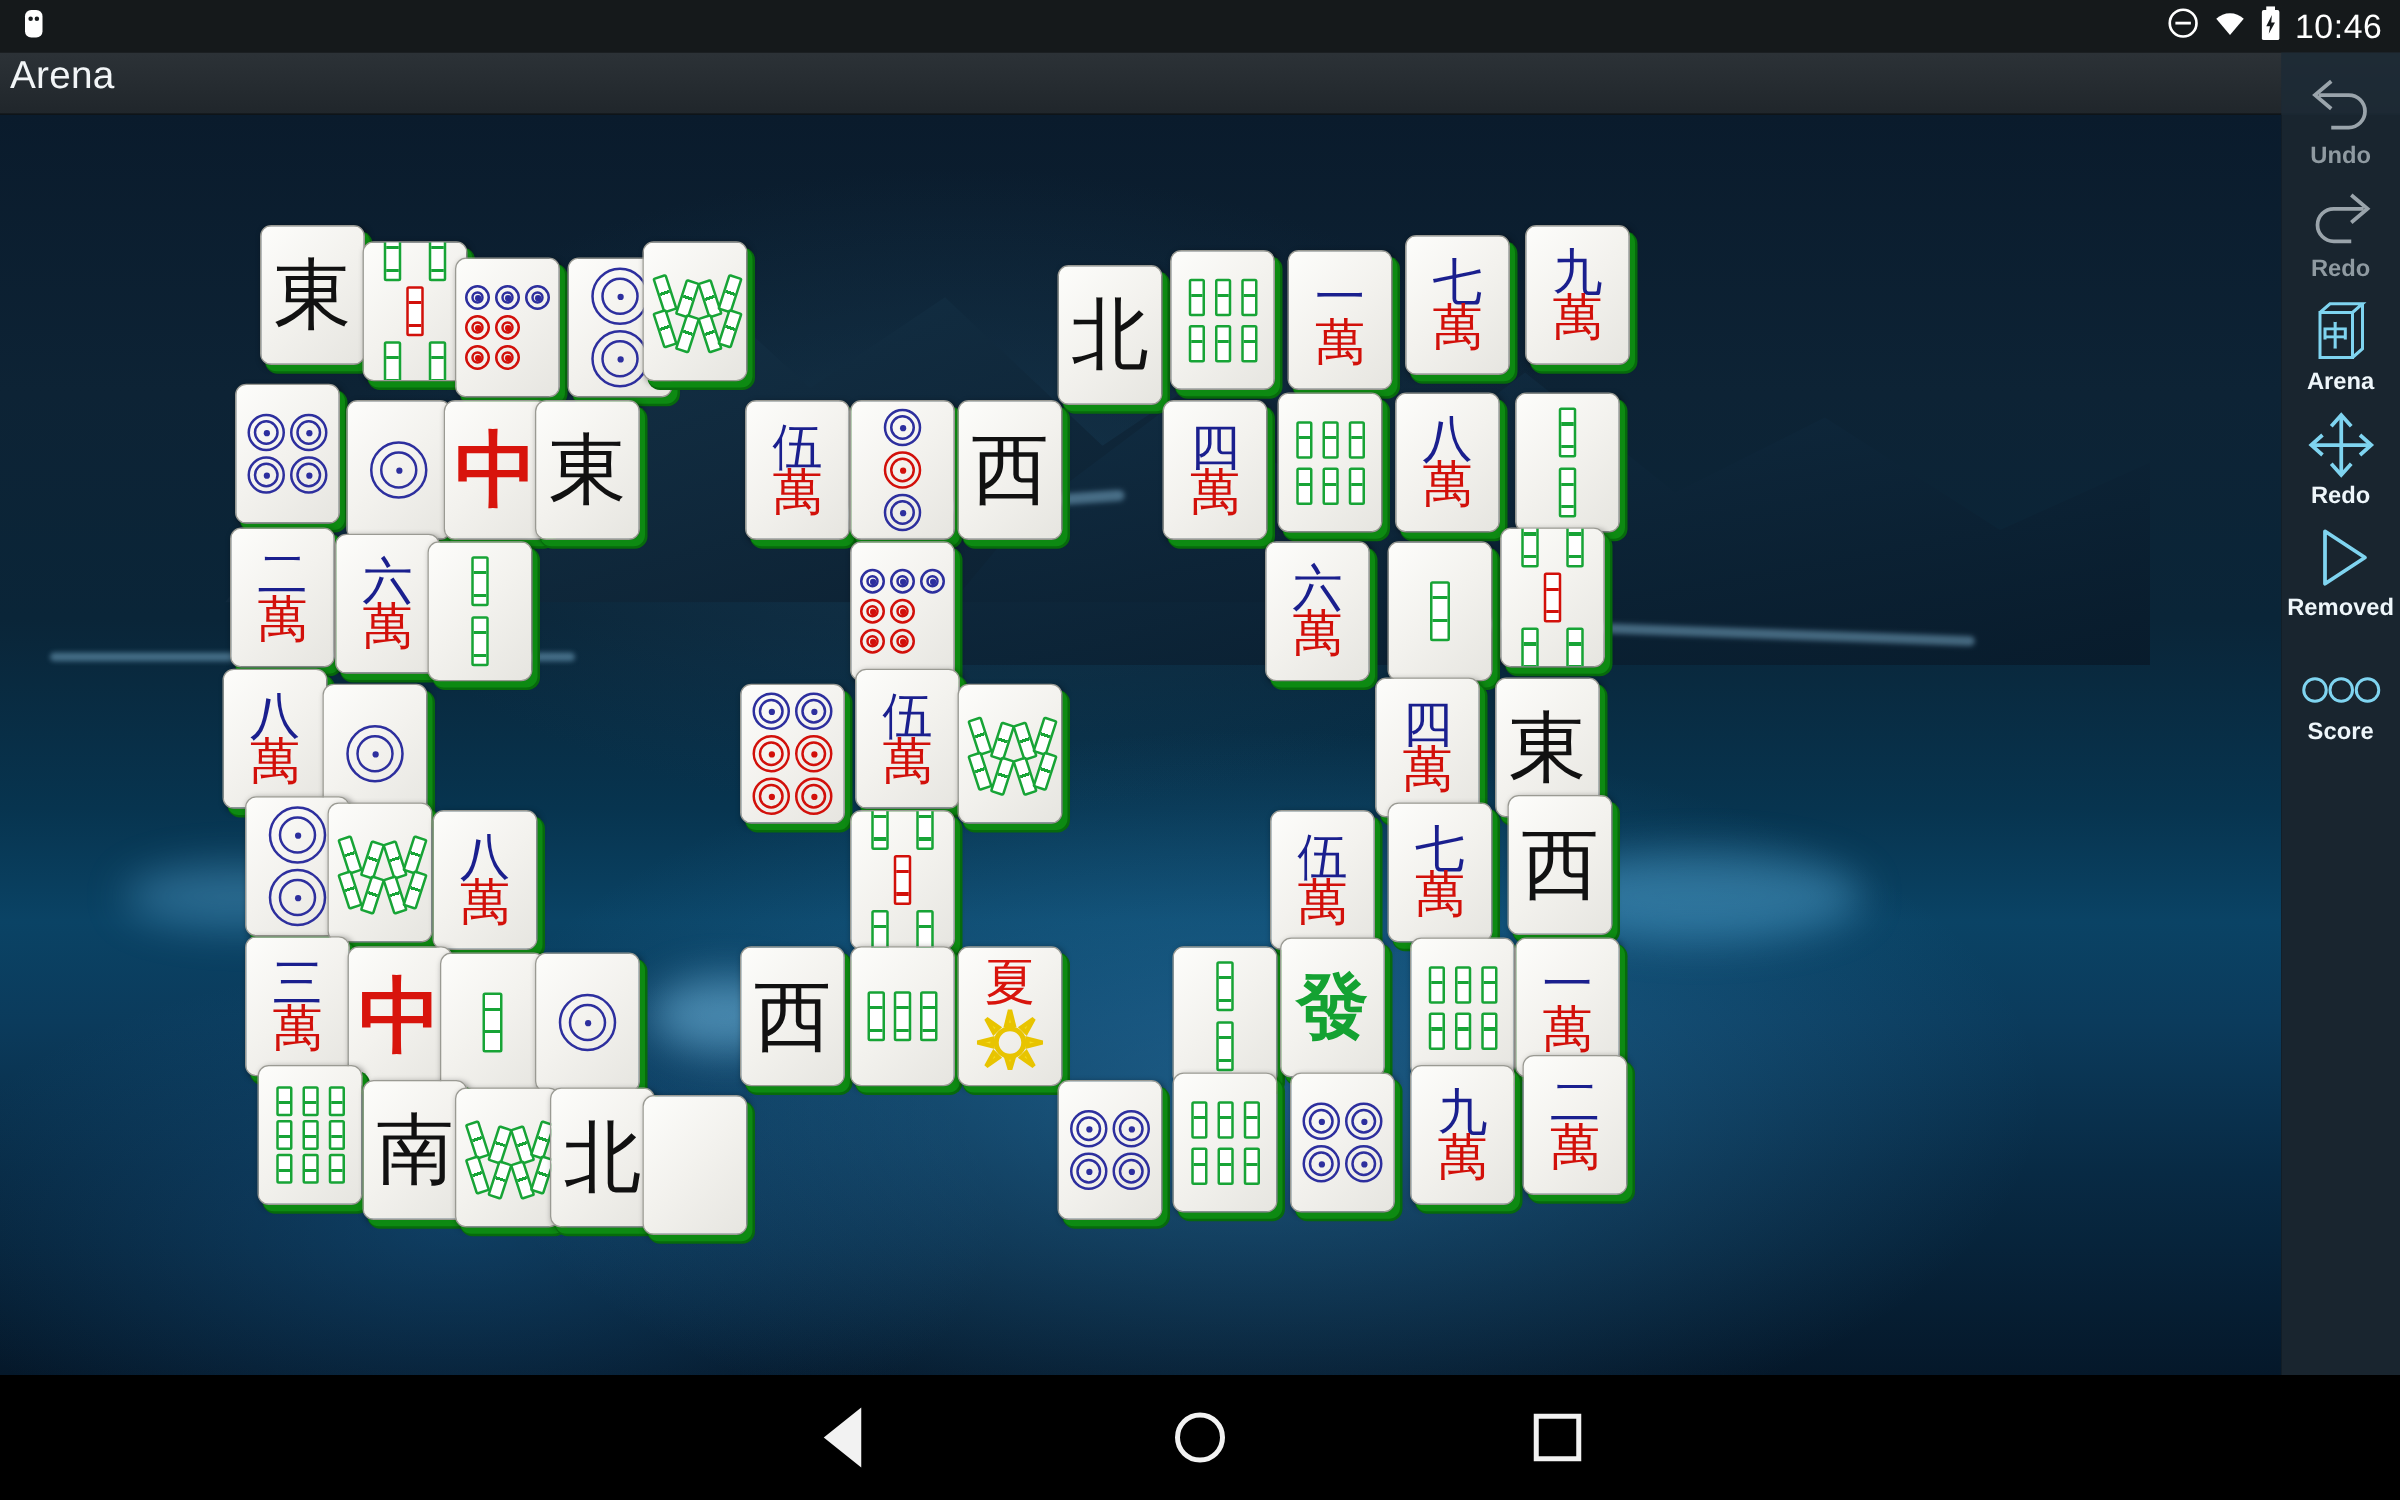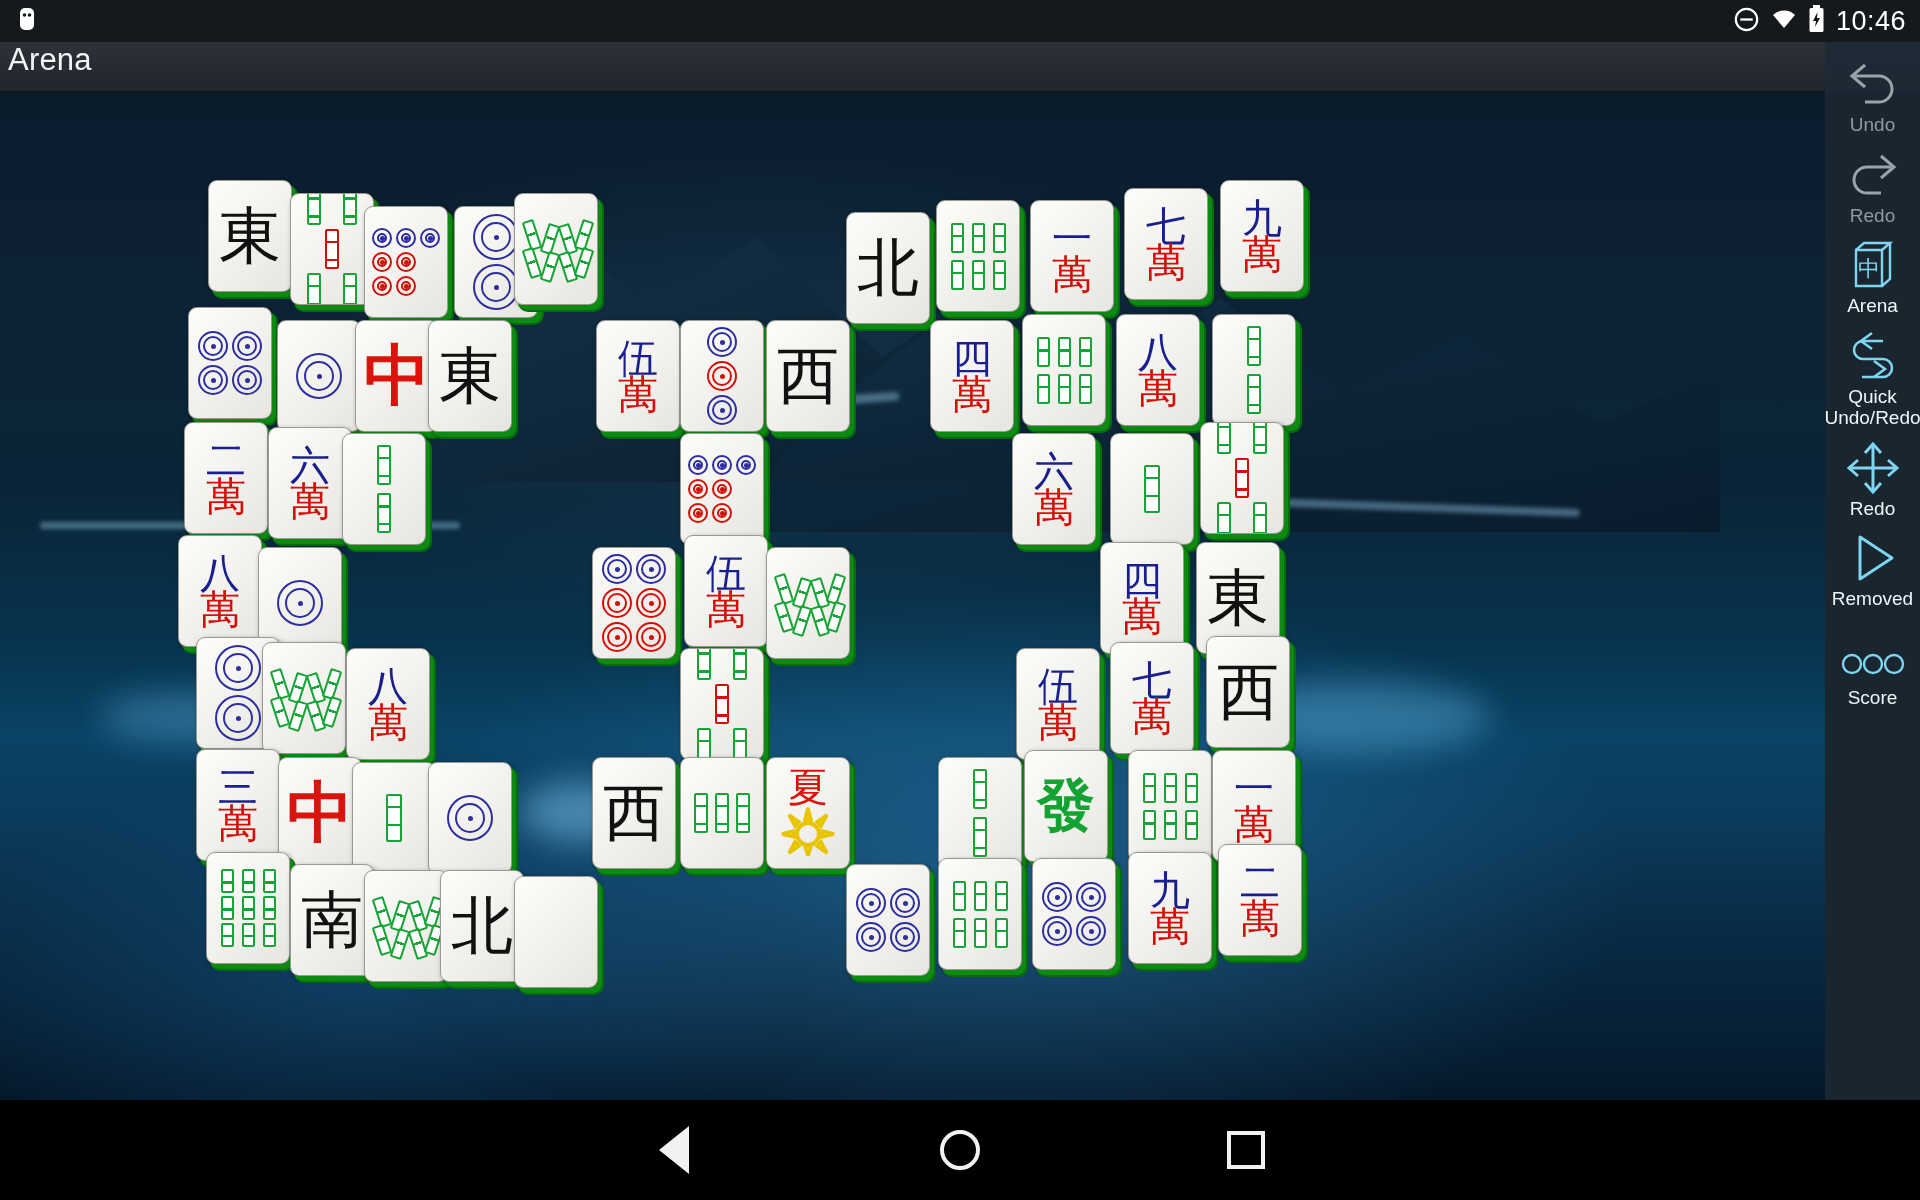--- a/index.html
+++ b/index.html
@@ -94,21 +94,21 @@
   .bam4 { position: relative; width: 64px; height: 62px; }
   .bam4 i { position:absolute; display:block; width: 12px; height: 34px; border:2.5px solid #17a436; border-radius:2px;
             background: repeating-linear-gradient(#fff 0 11px, #17a436 11px 13.5px, #fff 13.5px 20px); }
   .bam4 i.s { transform-origin: center; }
 
   
   .sidebar {
     position: absolute; top: 42px; right: 0; width: 95px; height: 1058px;
     background: rgba(28,42,53,.88);
     display: flex; flex-direction: column; align-items: center;
-    padding-top: 8px; color: #dfe9ef;
+    padding-top: 8px; color: #dfe9ef; font-weight: bold;
   }
   .sb-item { width: 95px; display: flex; flex-direction: column; align-items: center;
              padding: 5px 2px 6px; cursor: pointer; }
   .sb-item .lbl { font-size: 19px; text-align: center; line-height: 1.03; margin-top: 2px; }
   .sb-item.disabled { color: #8f9aa1; }
   .sb-item.accent .lbl { color: #eef6fa; }
   .sb-ico-box { height: 58px; display:flex; align-items:center; justify-content:center; }
 
   
   .navbar { position: absolute; bottom: 0; left: 0; width: 1920px; height: 100px;
@@ -725,31 +725,20 @@
         <svg width="50" height="54" viewBox="0 0 50 54" fill="none" stroke="#7fd4f0" stroke-width="2.4">
           <path d="M8 12 L34 12 L34 48 L8 48 Z"></path>
           <path d="M8 12 L16 5 L42 5 L34 12"></path>
           <path d="M42 5 L42 41 L34 48"></path>
           <text x="21" y="38" font-family="DejaVu Sans, sans-serif" font-size="22" fill="#7fd4f0" stroke="none" text-anchor="middle">中</text>
         </svg>
       </span>
       <span class="lbl">Arena</span>
     </div>
 
-    <div class="sb-item accent">
-      <span class="sb-ico-box">
-        <svg width="60" height="50" viewBox="0 0 60 50" fill="none" stroke="#7fd4f0" stroke-width="2.6">
-          <path d="M40 10 H20 a9 9 0 0 0 0 18 H40 a9 9 0 0 1 0 18 H19"></path>
-          <path d="M29 2 L18 10 L29 18"></path>
-          <path d="M31 38 L42 46 L31 54" transform="translate(0,-8)"></path>
-        </svg>
-      </span>
-      <span class="lbl">Quick</span>
-      <span class="lbl">Undo/Redo</span>
-    </div>
 
     <div class="sb-item accent">
       <span class="sb-ico-box">
         <svg width="58" height="58" viewBox="0 0 58 58" fill="none" stroke="#7fd4f0" stroke-width="3">
           <path d="M29 6 V52 M6 29 H52"></path>
           <path d="M21 14 L29 5 L37 14"></path>
           <path d="M21 44 L29 53 L37 44"></path>
           <path d="M14 21 L5 29 L14 37"></path>
           <path d="M44 21 L53 29 L44 37"></path>
         </svg>

